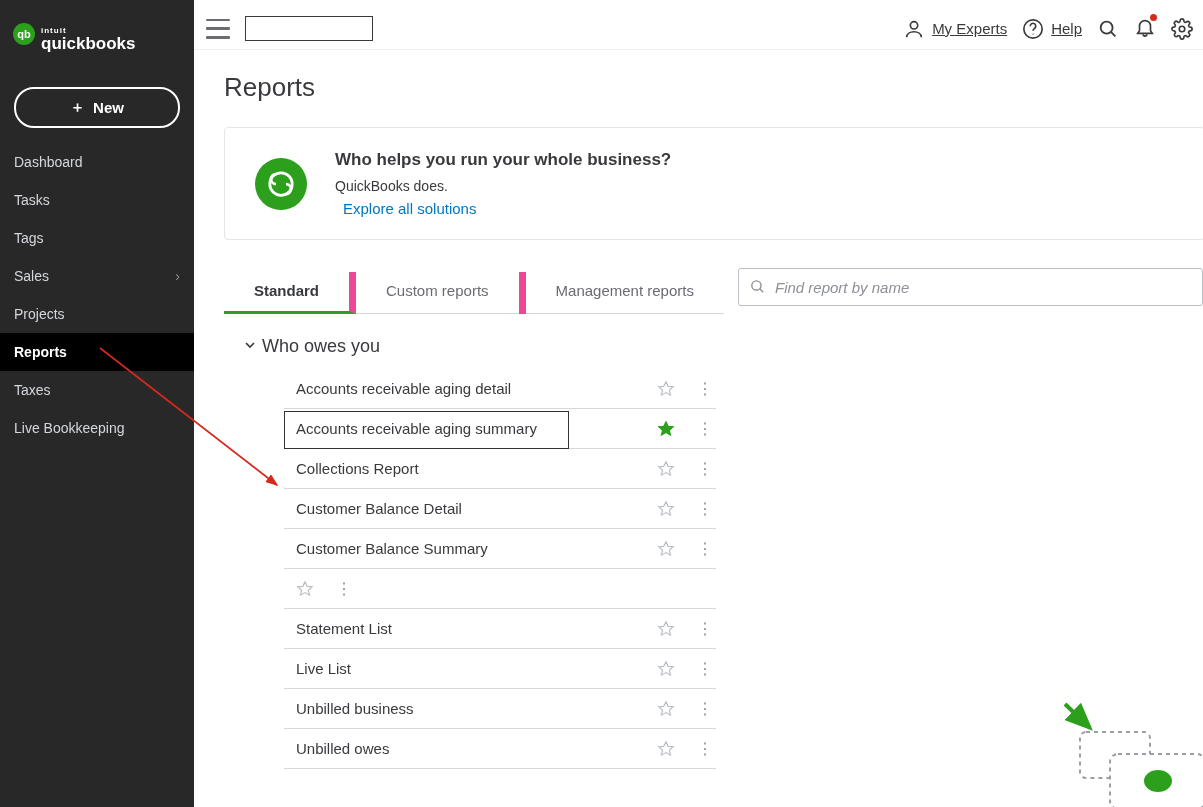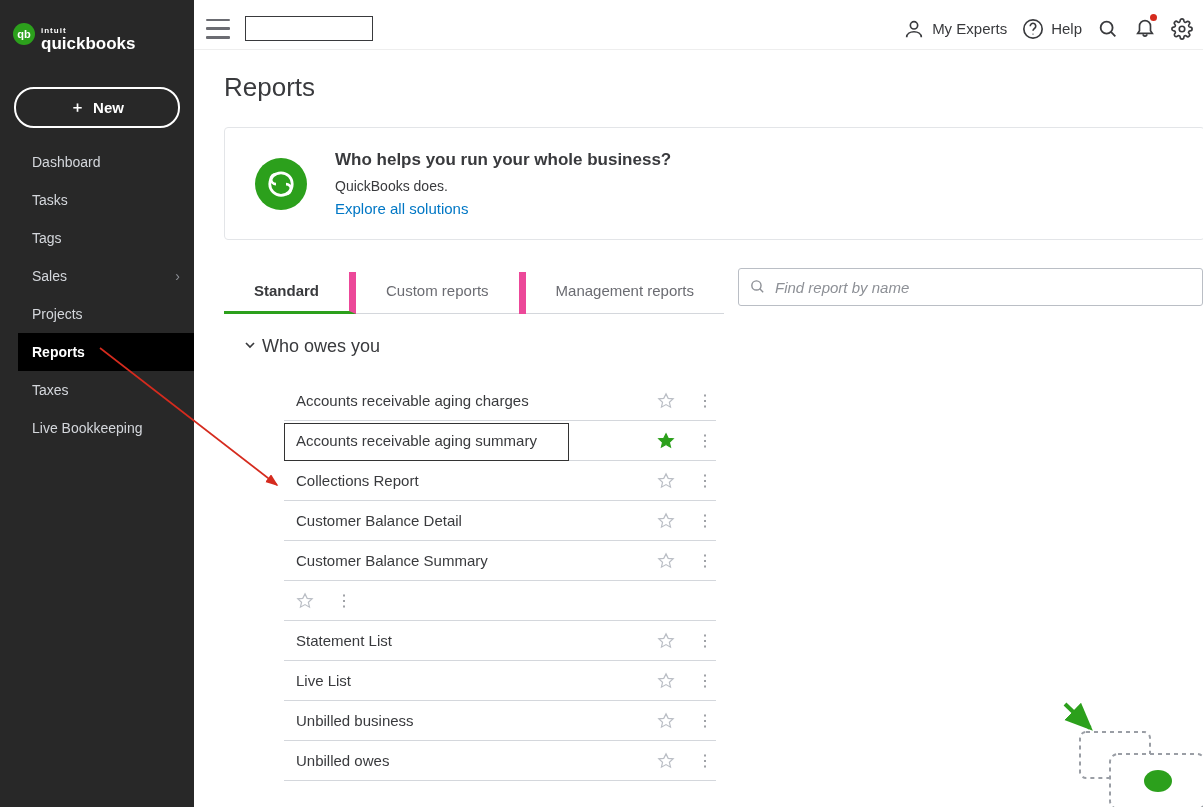--- a/index.html
+++ b/index.html
@@ -7,58 +7,58 @@
 .app { display: flex; width: 1203px; height: 807px; position: relative; }
 
 
 .sidebar { width: 194px; background: #282828; color: #c1c1c1; display: flex; flex-direction: column; flex-shrink: 0; }
 .logo { padding: 15px 13px 10px; display: flex; align-items: center; gap: 6px; color: #fff; }
 .logo-circle { width: 22px; height: 22px; border-radius: 50%; background: #2ca01c; display: flex; align-items: center; justify-content: center; font-size: 11px; font-weight: bold; color: #fff; }
 .logo-text { display: flex; flex-direction: column; line-height: 1; }
 .logo-intuit { font-size: 8px; letter-spacing: 1px; font-weight: 600; margin-top: 12px; }
 .logo-qb { font-size: 17px; font-weight: 600; }
 .new-btn { margin: 25px 14px 15px; padding: 9px 0; border: 2px solid #fff; border-radius: 20px; background: transparent; color: #fff; font-size: 15px; font-weight: 600; display: flex; align-items: center; justify-content: center; gap: 8px; cursor: pointer; }
-.nav { display: flex; flex-direction: column; padding-left: 18px; }
+.nav { display: flex; flex-direction: column; }
 .nav-item { padding: 11px 14px; color: #d4d7dc; font-size: 14px; cursor: pointer; display: flex; align-items: center; justify-content: space-between; }
 .nav-item.active { background: #000; color: #fff; font-weight: 600; }
 .chev { font-size: 14px; color: #8d9096; }
 
 
 .main { flex: 1; display: flex; flex-direction: column; min-width: 0; }
-.topbar { height: 50px; display: flex; align-items: center; padding: 8px 10px 0 12px; border-bottom: 1px solid #eee; gap: 15px; }
+.topbar { height: 50px; display: flex; align-items: center; padding: 8px 10px 0 12px; border-bottom: 1px solid #eee; gap: 15px; text-decoration: underline; }
 .ham { width: 24px; height: 20px; display: flex; flex-direction: column; justify-content: space-between; cursor: pointer; }
 .ham span { height: 2.5px; background: #6b6c72; border-radius: 1px; }
 .top-input { width: 128px; height: 25px; border: 1.5px solid #393a3d; }
 .top-spacer { flex: 1; }
 .top-item { display: flex; align-items: center; gap: 7px; color: #393a3d; cursor: pointer; font-size: 15px; }
 .top-icon { width: 22px; height: 22px; color: #393a3d; cursor: pointer; }
 .notif-wrap { position: relative; }
 .notif-dot { position: absolute; top: -2px; right: -1px; width: 7px; height: 7px; background: #d52b1e; border-radius: 50%; }
 
 .content { padding: 22px 0 0 30px; overflow-y: auto; flex: 1; }
 .page-title { font-size: 26px; font-weight: 400; margin-bottom: 24px; }
 
 .promo { border: 1px solid #e3e5e8; border-radius: 4px; padding: 22px 30px; display: flex; gap: 28px; align-items: center; margin-bottom: 28px; margin-right: -2px; }
 .promo-logo { width: 52px; height: 52px; border-radius: 50%; background: #2ca01c; display: flex; align-items: center; justify-content: center; color: #fff; font-weight: bold; font-size: 24px; }
 .promo-head { font-size: 17px; font-weight: 700; margin-bottom: 8px; }
 .promo-sub { font-size: 14px; color: #393a3d; margin-bottom: 6px; }
-.promo-link { color: #0077c5; font-size: 15px; cursor: pointer; }
+.promo-link { color: #0077c5; font-size: 15px; cursor: pointer; margin-left: 8px; }
 
 .tabs-row { display: flex; align-items: flex-end; justify-content: space-between; margin-bottom: 6px; }
 .tabs { display: flex; border-bottom: 1px solid #d4d7dc; }
 .tab { padding: 10px 30px 12px; color: #6b6c72; font-size: 15px; cursor: pointer; border-right: 7px solid #ec4899; margin-bottom: -1px; }
 .tab:last-child { border-right: none; }
 .tab.active { color: #393a3d; font-weight: 600; border-bottom: 3px solid #2ca01c; }
 .search-wrap { position: relative; margin-bottom: 8px; }
 .search-input { width: 465px; height: 38px; border: 1px solid #babec5; border-radius: 3px; padding: 0 12px 0 36px; font-size: 15px; font-style: italic; color: #8d9096; }
 .search-input::placeholder { font-style: italic; color: #8d9096; }
 .search-icon { position: absolute; left: 11px; top: 10px; color: #8d9096; }
 
 .section { margin-top: 22px; margin-left: 18px; }
-.sec-head { font-size: 18px; font-weight: 400; display: flex; align-items: flex-start; gap: 4px; cursor: pointer; margin-bottom: 24px; }
+.sec-head { font-size: 18px; font-weight: 400; display: flex; align-items: flex-start; gap: 4px; cursor: pointer; margin-bottom: 12px; }
 .sec-caret { transform: translateY(1px); }
 
 .report-list { margin-left: 42px; width: 432px; }
 .report-row { display: flex; align-items: center; border-bottom: 1px solid #d4d7dc; padding: 10px 0 10px 12px; position: relative; }
 .report-name { flex: 1; font-size: 15px; color: #393a3d; cursor: pointer; }
 .star { width: 18px; height: 18px; margin-right: 22px; cursor: pointer; color: #babec5; }
 .star.fav { color: #2ca01c; fill: #2ca01c; }
 .kebab { color: #8d9096; cursor: pointer; font-size: 16px; letter-spacing: -1px; margin-right: 4px; }
 .row-box { position: absolute; border: 1px solid #333; left: 0; top: 2px; height: 38px; width: 285px; pointer-events: none; }
 
@@ -190,21 +190,21 @@
 
       <div class="section">
         <div class="sec-head">
           <svg class="sec-caret" width="16" height="16" viewBox="0 0 24 24" fill="none" stroke="currentColor" stroke-width="2.5">
               <polyline points="6 9 12 15 18 9"></polyline>
             </svg>
           <span>Who owes you</span>
         </div>
         <div class="report-list" id="reports">
             <div class="report-row">
-              <a class="report-name">Accounts receivable aging charges</a>
+              <a class="report-name">Accounts receivable aging detail</a>
               <svg viewBox="0 0 24 24" class="star">
                 <path d="M12 2.5l2.9 6 6.6.6-5 4.6 1.5 6.5L12 16.8 5.9 20.2l1.5-6.5-5-4.6 6.6-.6z" fill="none" stroke="#babec5" stroke-width="1.6"></path>
               </svg>
               <span class="kebab">⋮</span>
             </div>
             <div class="report-row">
               <div class="row-box"></div>
               <a class="report-name">Accounts receivable aging summary</a>
               <svg viewBox="0 0 24 24" class="star fav">
                 <path d="M12 2.5l2.9 6 6.6.6-5 4.6 1.5 6.5L12 16.8 5.9 20.2l1.5-6.5-5-4.6 6.6-.6z" fill="#2ca01c" stroke="#2ca01c" stroke-width="1.6"></path>

